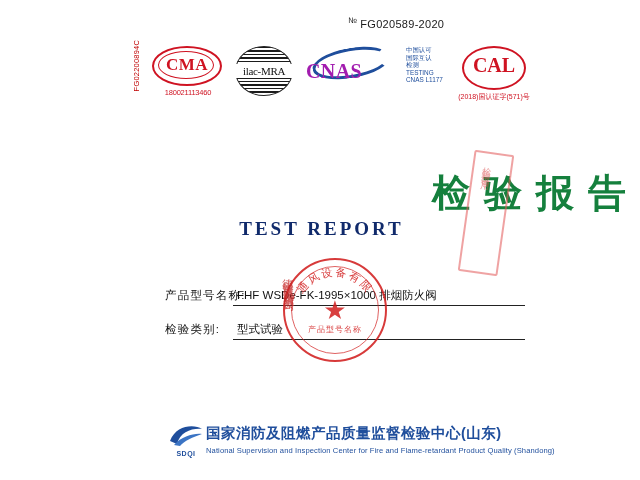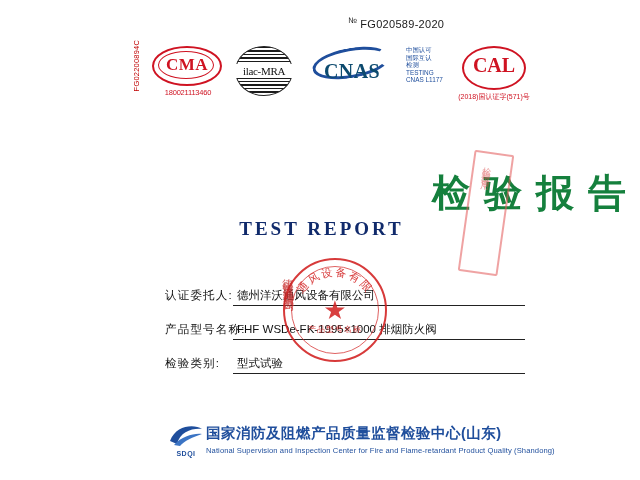--- a/index.html
+++ b/index.html
@@ -160,24 +160,24 @@
     border: 3px solid #1f4e9c;
     border-radius: 50%;
     transform: rotate(-10deg);
     border-right-color: transparent;
     box-sizing: border-box;
   }
   .cnas .name {
     position: absolute;
     left: 0; top: 14px;
     width: 92px;
-    text-align: center;
+    text-align: left;
     font-size: 20px;
     font-weight: bold;
-    color: #0c4a6e;
+    color: #a21caf;
     font-family: "Liberation Serif", serif;
     letter-spacing: 0.4px;
   }
 
   .cn-text {
     position: absolute;
     left: 276px;
     top: 6px;
     width: 52px;
     font-size: 6.4px;
@@ -474,25 +474,20 @@
       <div class="oval"></div>
       <div class="letters">CAL</div>
       <div class="note">(2018)国认证字(571)号</div>
     </div>
   </div>
 
   <div class="title-cn">检验报告</div>
   <div class="title-en">TEST REPORT</div>
 
   <div class="fields">
-    <div class="field-row">
-      <div class="field-label">认证委托人:</div>
-      <div class="field-value">德州洋沃通风设备有限公司</div>
-      <div class="field-line"></div>
-    </div>
     <div class="field-row">
       <div class="field-label">产品型号名称:</div>
       <div class="field-value">FHF WSDe-FK-1995×1000 排烟防火阀</div>
       <div class="field-line"></div>
     </div>
     <div class="field-row">
       <div class="field-label">检验类别:</div>
       <div class="field-value">型式试验</div>
       <div class="field-line"></div>
     </div>

